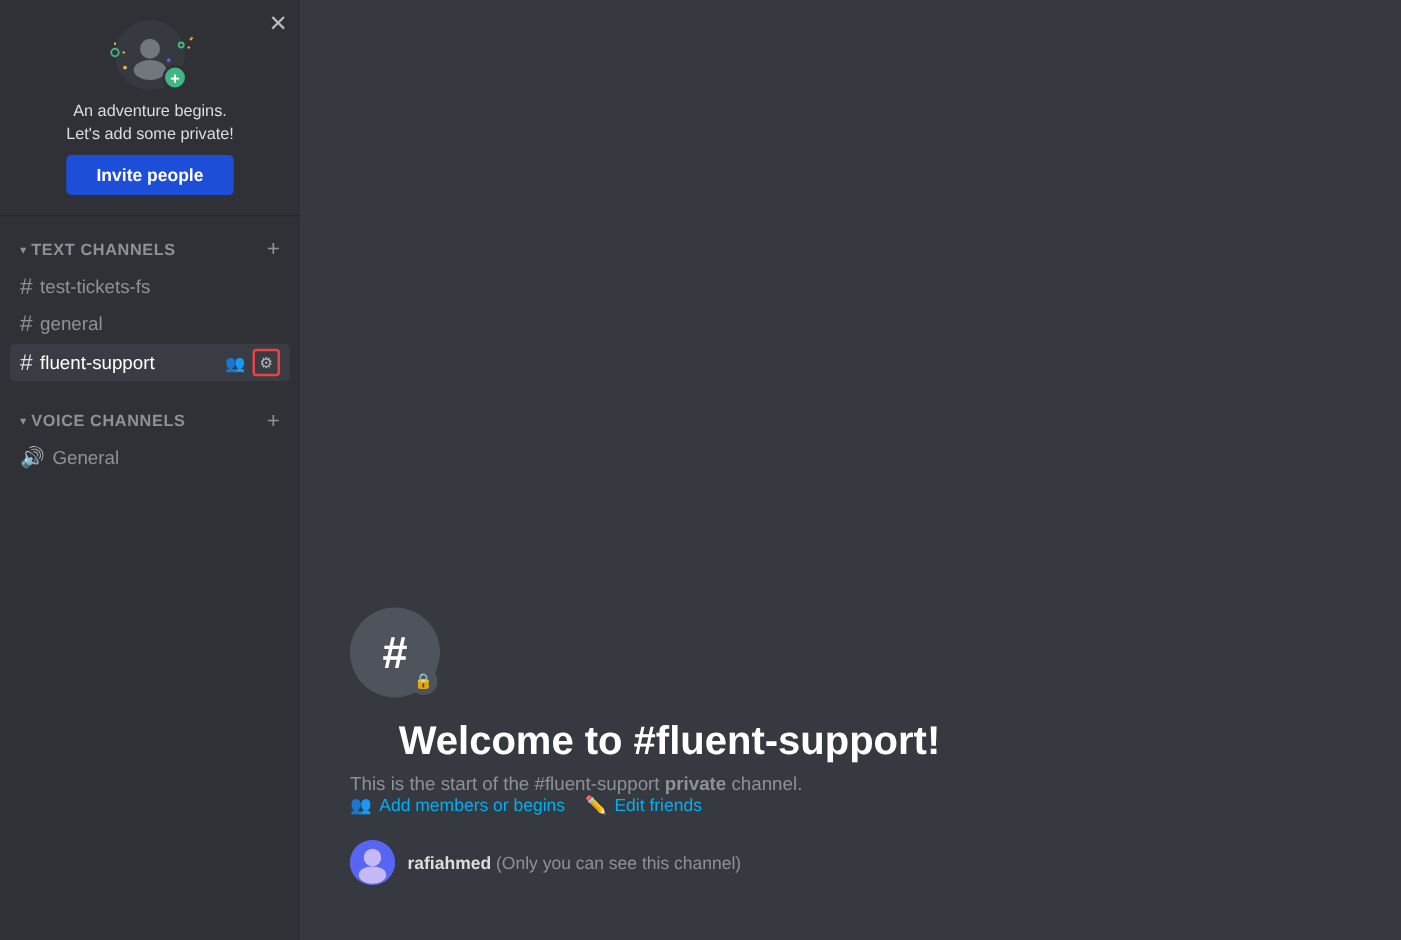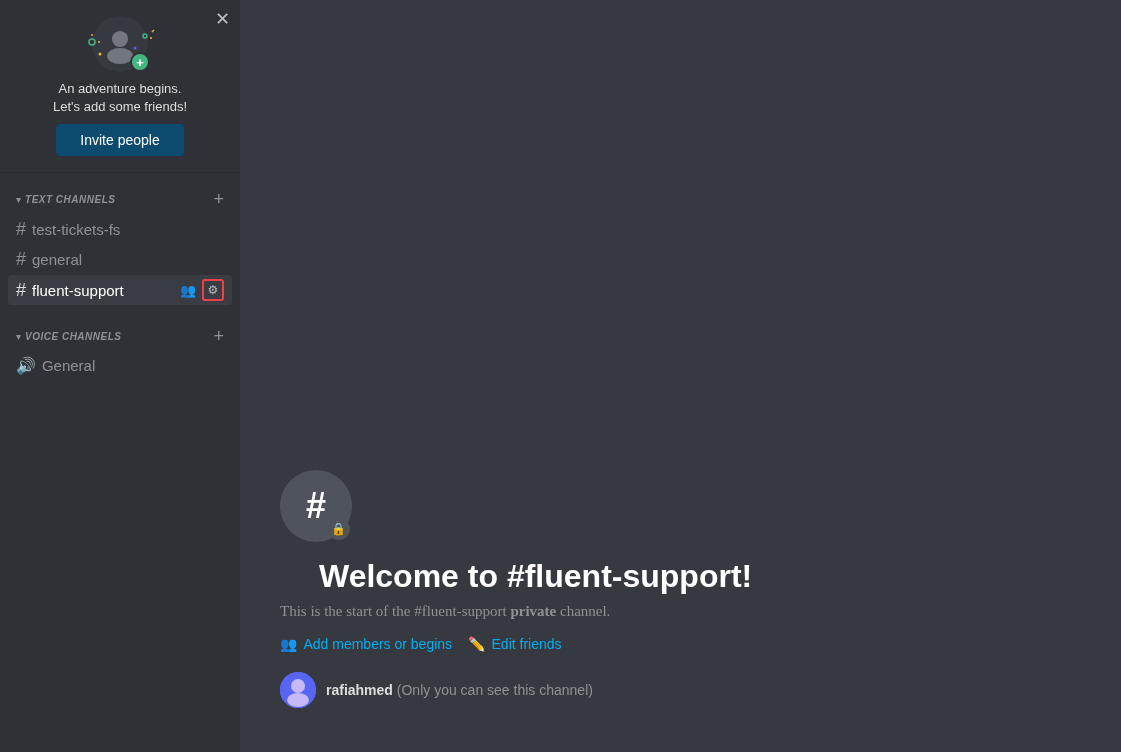--- a/index.html
+++ b/index.html
@@ -95,43 +95,42 @@
     }
 
     .welcome-text {
       color: #dcddde;
       font-size: 13px;
       line-height: 1.4;
       margin-bottom: 8px;
     }
 
     .invite-btn {
-      background: #0c4a6e;
+      background: #1d4ed8;
       color: white;
       border: none;
       border-radius: 4px;
       padding: 8px 24px;
       font-size: 14px;
-      font-weight: 400;
+      font-weight: 700;
       cursor: pointer;
     }
 
     
     .channel-section {
       padding: 0 8px;
       margin-top: 12px;
     }
 
     .section-title {
       color: #8e9297;
-      font-size: 10px;
+      font-size: 13px;
       font-weight: 700;
       text-transform: uppercase;
       letter-spacing: 0.5px;
-      font-style: italic;
     }
 
     .chevron {
       color: #8e9297;
       font-size: 10px;
       margin-right: 4px;
     }
 
     .channel-item {
       display: flex;
@@ -250,22 +249,20 @@
       color: white;
       font-size: 32px;
       font-weight: 700;
       margin-bottom: 8px;
       margin-left: 39px;
     }
 
     .welcome-desc {
       color: #8e9297;
       font-size: 15px;
-      margin-bottom: 16px;
-      font-family: Liberation Serif, serif;
     }
 
     .welcome-desc strong {
       color: #8e9297;
       font-weight: 700;
     }
 
     .action-links {
       display: flex;
       gap: 16px;
@@ -347,21 +344,21 @@
       <div class="avatar-circle">
         <svg viewBox="0 0 40 40" fill="none" xmlns="http://www.w3.org/2000/svg">
           <circle cx="20" cy="15" r="8" fill="#72767d"></circle>
           <ellipse cx="20" cy="32" rx="13" ry="8" fill="#72767d"></ellipse>
         </svg>
       </div>
       <div class="avatar-badge">+</div>
     </div>
     <div class="welcome-text">
       <span>An adventure begins.</span><br>
-      <span>Let's add some friends!</span>
+      <span>Let's add some private!</span>
     </div>
     <button class="invite-btn">Invite people</button>
   </div>
 
   <div class="channel-section">
     <div class="section-header-row">
       <span class="chevron">▾</span>
       <span class="section-title">TEXT CHANNELS</span>
       <span style="margin-left:auto; color:#8e9297; font-size:18px; cursor:pointer;">+</span>
     </div>

